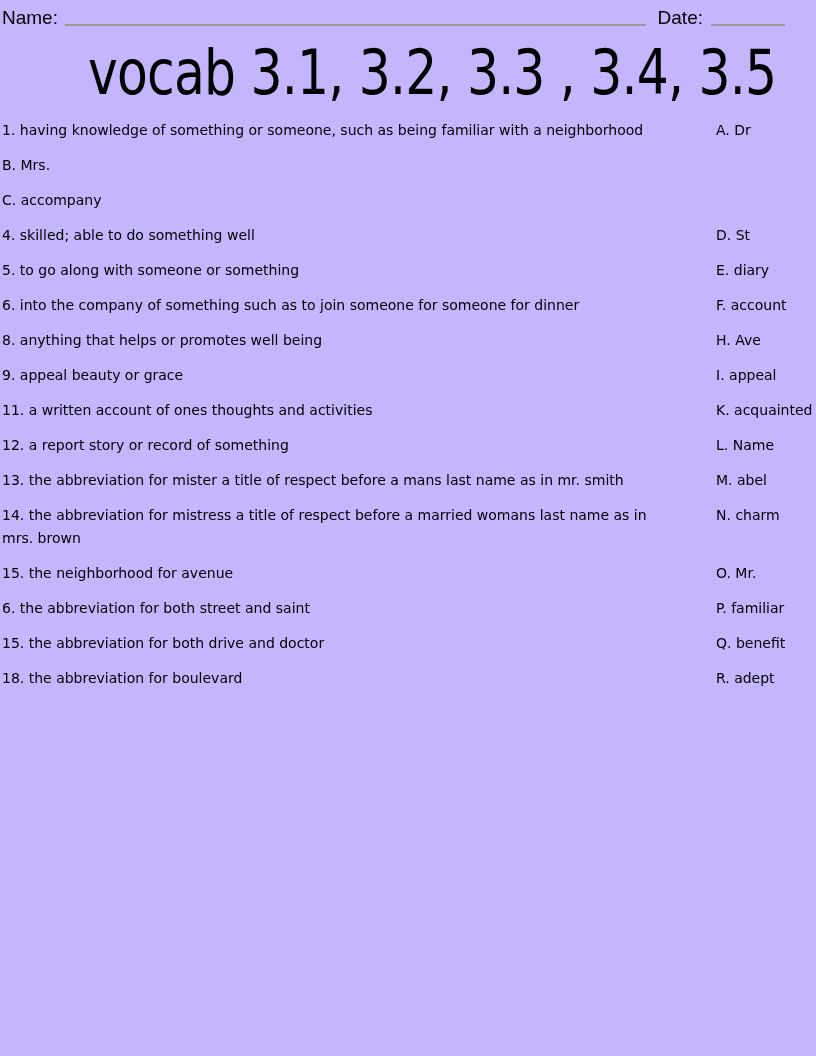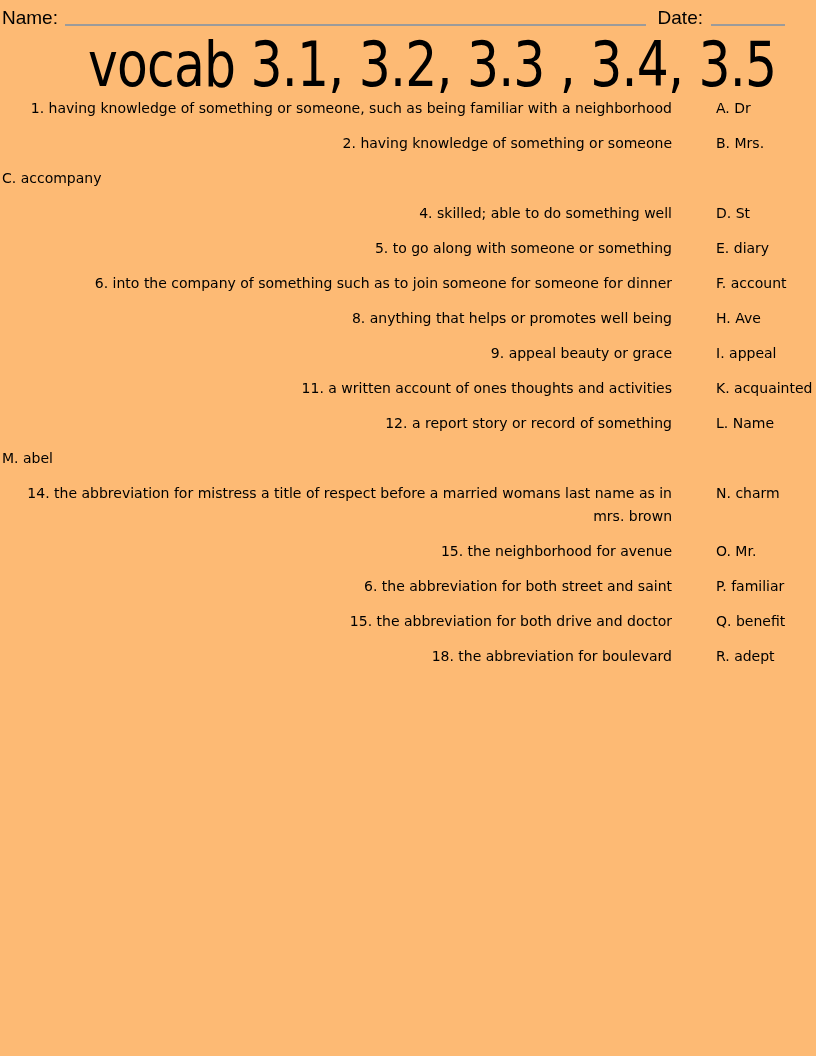--- a/index.html
+++ b/index.html
@@ -4,44 +4,44 @@
 <style>
   html,body{margin:0;padding:0;background:#fff;}
   .page{
     position:relative;
     width:816px;height:1056px;
     box-sizing:border-box;
     padding:3px 0 0 2px;
     font-family:"DejaVu Sans",sans-serif;
     color:#000;
     overflow:hidden;
-    background:#fdba74;
+    background:#c4b5fd;
   }
   
   .header{
     display:flex;align-items:flex-end;
     padding-right:31px;height:26px;
     font-family:"Liberation Sans",sans-serif;
     font-size:19px;
   }
   .hlabel{line-height:22px;white-space:nowrap;}
   .line{display:block;height:0;border-bottom:2px solid #9b9b9b;margin-bottom:3px;}
   .name-line{flex:1;margin-left:7px;margin-right:12px;}
   .date-line{width:74px;margin-left:8px;}
   
-  .title-wrap{text-align:center;margin-top:4px;height:64px;}
+  .title-wrap{text-align:center;margin-top:12px;height:64px;}
   .title{
     display:inline-block;
     font-size:63px;line-height:64px;font-weight:400;
     white-space:nowrap;
     transform:scaleX(0.8);transform-origin:50% 50%;
     letter-spacing:-1px;
   }
   
-  .rows{font-size:14px;line-height:23px;text-align:right;}
+  .rows{margin-top:14px;font-size:14px;line-height:23px;}
   .row{display:flex;margin-bottom:12px;}
   .def{flex:none;width:714px;box-sizing:border-box;padding-right:44px;}
   .ans{flex:none;white-space:nowrap;}
 </style>
 </head>
 <body>
 
 <div class="page">
 
   <div class="header">
@@ -54,21 +54,20 @@
   <div class="title-wrap">
     <h1 class="title" style="margin:0">vocab 3.1, 3.2, 3.3 , 3.4, 3.5</h1>
   </div>
 
   <div class="rows" id="rows">
       <div class="row">
         <div class="def"><span>1.</span> <span>having knowledge of something or someone, such as being familiar with a neighborhood</span></div>
         <div class="ans"><span>A.</span> <span>Dr</span></div>
       </div>
       <div class="row">
-        <div class="def"><span>2.</span> <span>having knowledge of something or someone</span></div>
         <div class="ans"><span>B.</span> <span>Mrs.</span></div>
       </div>
       <div class="row">
         <div class="ans"><span>C.</span> <span>accompany</span></div>
       </div>
       <div class="row">
         <div class="def"><span>4.</span> <span>skilled; able to do something well</span></div>
         <div class="ans"><span>D.</span> <span>St</span></div>
       </div>
       <div class="row">
@@ -89,20 +88,21 @@
       </div>
       <div class="row">
         <div class="def"><span>11.</span> <span>a written account of ones thoughts and activities</span></div>
         <div class="ans"><span>K.</span> <span>acquainted</span></div>
       </div>
       <div class="row">
         <div class="def"><span>12.</span> <span>a report story or record of something</span></div>
         <div class="ans"><span>L.</span> <span>Name</span></div>
       </div>
       <div class="row">
+        <div class="def"><span>13.</span> <span>the abbreviation for mister a title of respect before a mans last name as in mr. smith</span></div>
         <div class="ans"><span>M.</span> <span>abel</span></div>
       </div>
       <div class="row">
         <div class="def"><span>14.</span> <span>the abbreviation for mistress a title of respect before a married womans last name as in mrs. brown</span></div>
         <div class="ans"><span>N.</span> <span>charm</span></div>
       </div>
       <div class="row">
         <div class="def"><span>15.</span> <span>the neighborhood for avenue</span></div>
         <div class="ans"><span>O.</span> <span>Mr.</span></div>
       </div>

